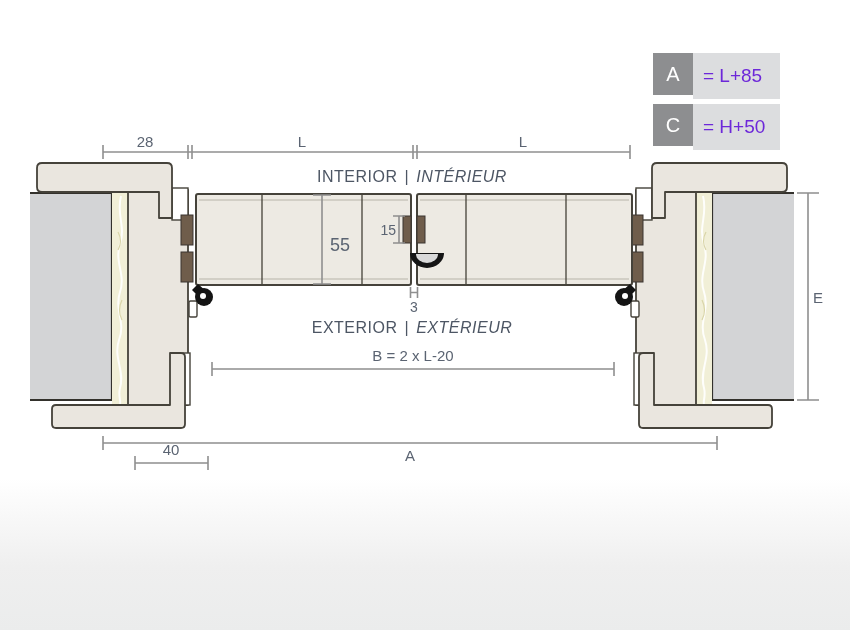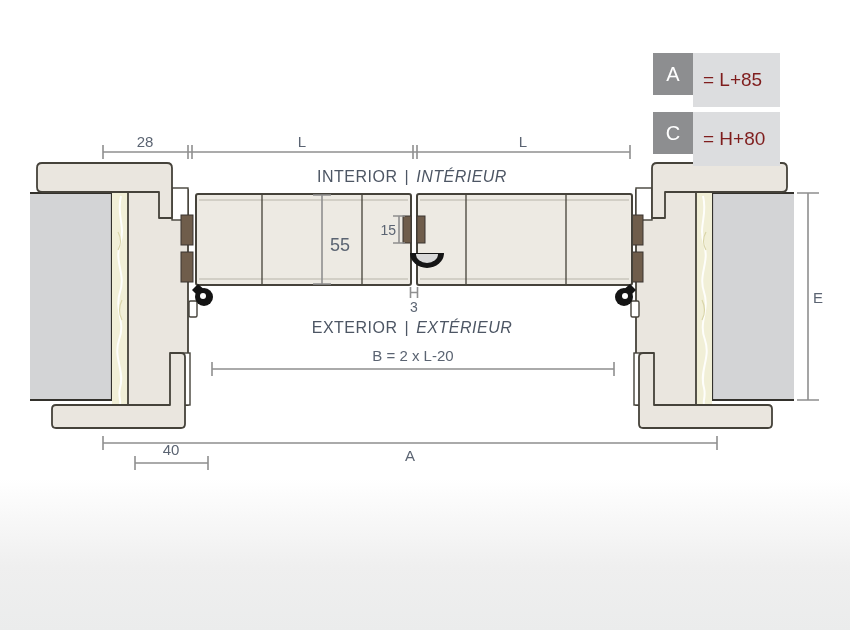--- a/index.html
+++ b/index.html
@@ -12,21 +12,21 @@
 
   
   .legend { position:absolute; left:653px; top:53px; display:flex; flex-direction:column; gap:5px; }
   .legend-row { display:flex; }
   .legend-key {
     width:40px; height:42px; background:#8d8e90; color:#ffffff;
     display:flex; align-items:center; justify-content:center;
     font-size:20px; font-weight:400;
   }
   .legend-value {
-    width:87px; height:54px; background:#dcdddf; color:#7f1d1d;
+    width:87px; height:46px; background:#dcdddf; color:#6d28d9;
     display:flex; align-items:center; font-size:19px; padding-left:10px; box-sizing:border-box;
   }
 
   
   .dim-text  { font-family:"Liberation Sans","DejaVu Sans",sans-serif; font-size:15px; fill:#5b6472; }
   .dim-text-lg { font-size:18px; }
   .dim-text-sm { font-size:14px; }
   .zone-text { font-family:"Liberation Sans","DejaVu Sans",sans-serif; font-size:16px; fill:#4d5664; letter-spacing:.5px; }
 
   
@@ -152,17 +152,17 @@
     <text x="813" y="303" text-anchor="start" class="dim-text">E</text>
   </svg>
 
   <div class="legend">
     <div class="legend-row">
       <div class="legend-key">A</div>
       <div class="legend-value">= L+85</div>
     </div>
     <div class="legend-row">
       <div class="legend-key">C</div>
-      <div class="legend-value">= H+80</div>
+      <div class="legend-value">= H+50</div>
     </div>
   </div>
 
 </div>
 
 </body></html>

